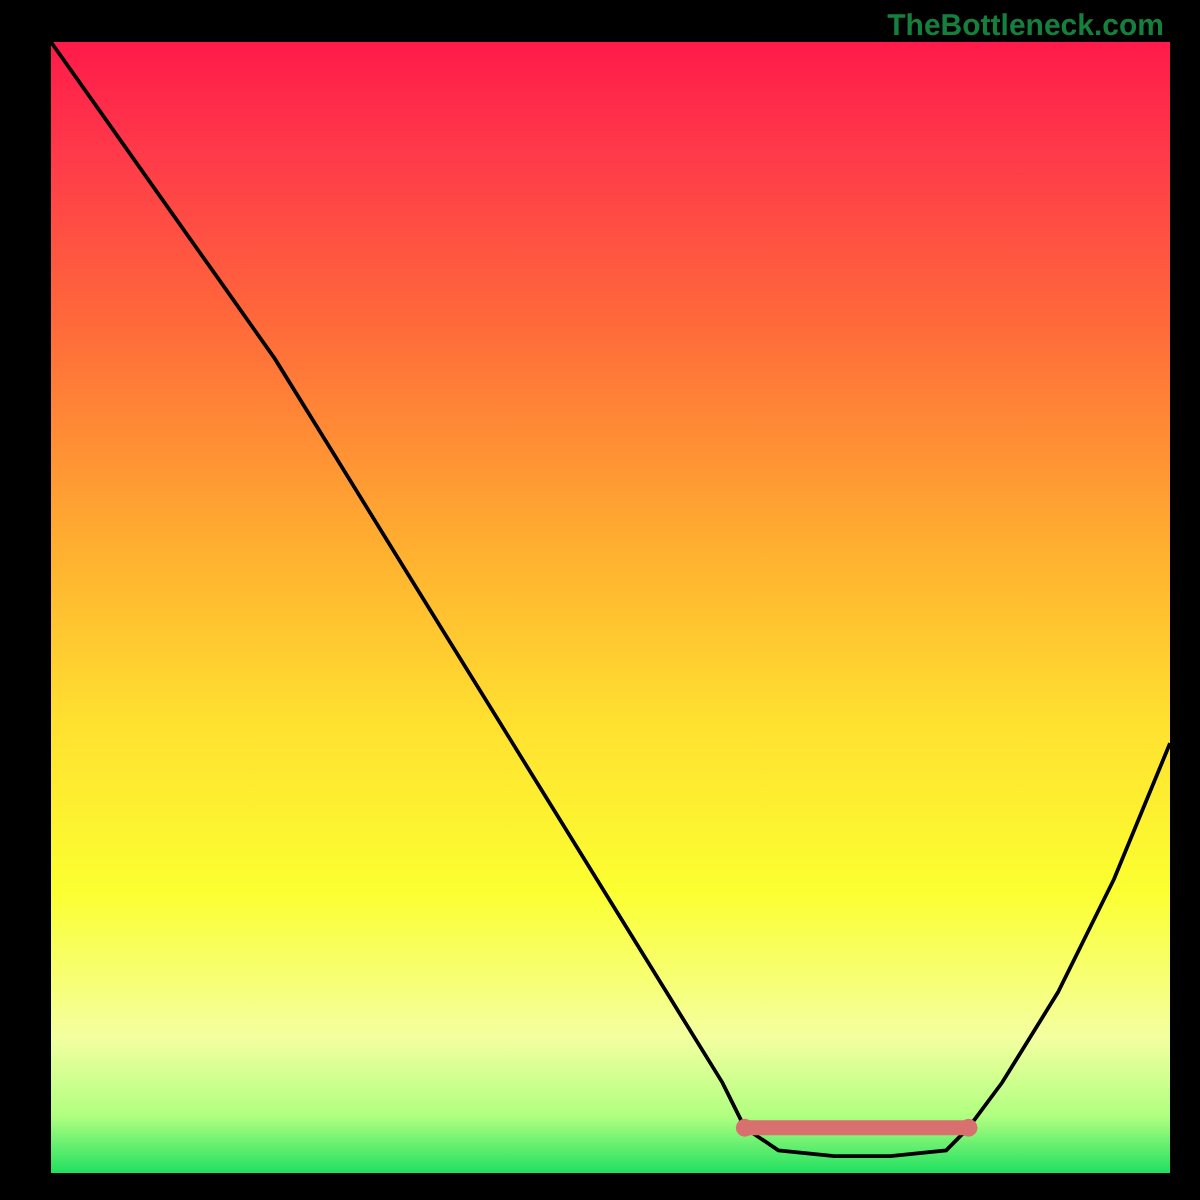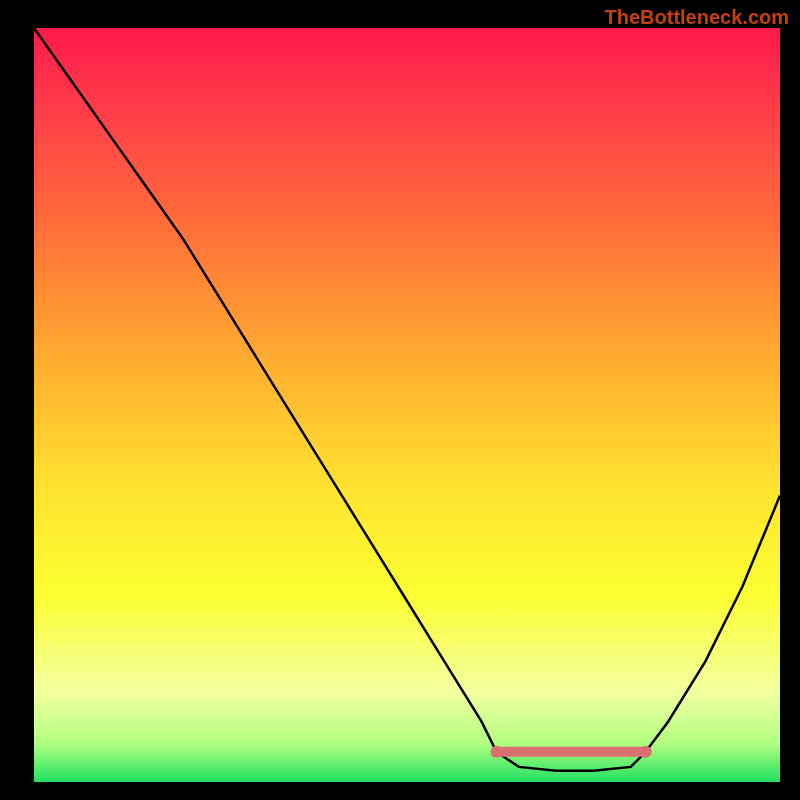--- a/index.html
+++ b/index.html
@@ -1,17 +1,17 @@
 <!DOCTYPE html>
 <html><head>
 <meta charset="utf-8">
 <style>
   * { margin: 0; padding: 0; box-sizing: border-box; }
   body { width: 800px; height: 800px; background: #000; position: relative; font-family: Arial, sans-serif; }
-  .watermark { position: absolute; top: 6px; right: 11px; color: #c2410c; font-size: 20px; font-weight: bold; z-index: 10; }
+  .watermark { position: absolute; top: 6px; right: 24px; color: #15803d; font-size: 20px; font-weight: bold; z-index: 10; }
   .chart-wrap { position: absolute; left: 34px; top: 28px; width: 746px; height: 754px; background: #000; }
   .grad { position: absolute; left: 0; top: 0; width: 746px; height: 754px; }
   .curve-svg { position: absolute; left: 0; top: 0; width: 746px; height: 754px; }
 </style>
 </head>
 <body>
 
 <div class="watermark">TheBottleneck.com</div>
 
 <div class="chart-wrap">

